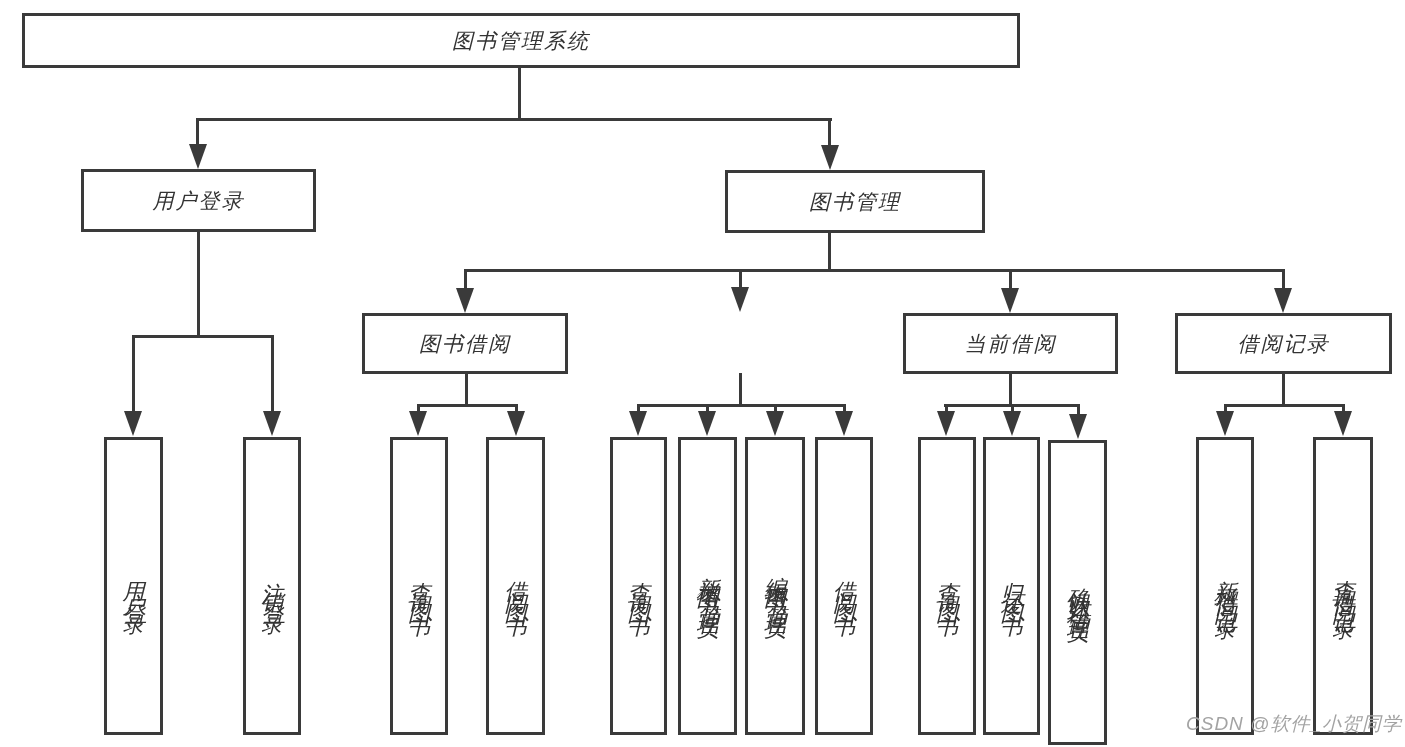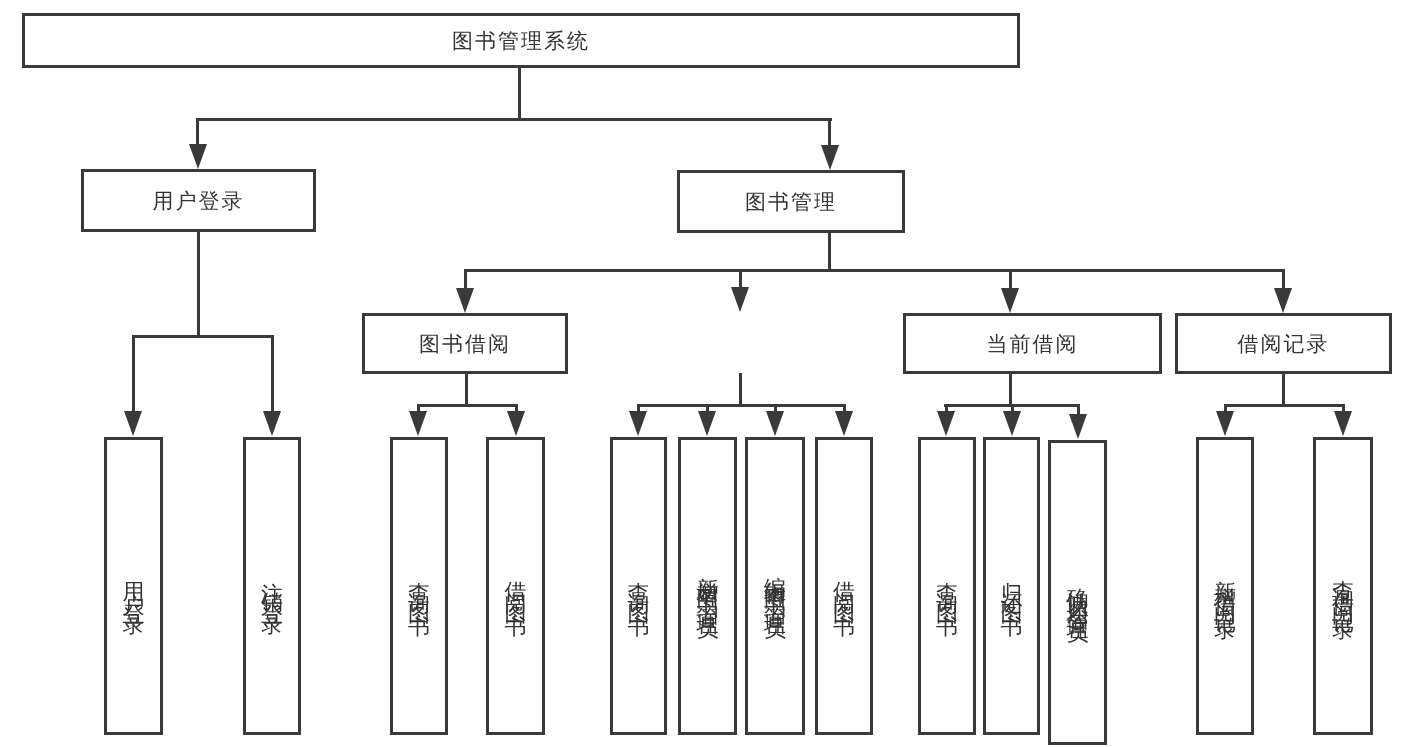--- a/index.html
+++ b/index.html
@@ -4,20 +4,21 @@
 <style>
   * { margin: 0; padding: 0; box-sizing: border-box; }
   html, body { background: #ffffff; }
   .canvas {
     position: relative;
     width: 1405px;
     height: 747px;
     background: #ffffff;
     font-family: "Liberation Sans", sans-serif;
     overflow: hidden;
+    font-style: italic;
   }
   .node {
     position: absolute;
     background: #ffffff;
     border: 3px solid #3a3a3a;
     color: #333333;
     display: flex;
     align-items: center;
     justify-content: center;
     font-size: 21px;
@@ -61,42 +62,42 @@
   <div class="node" style="left:22px; top:13px; width:998px; height:55px;">图书管理系统</div>
 
   <div class="vline" style="left:518px; top:66px; height:54px;"></div>
   <div class="hline" style="left:196px; top:118px; width:636px;"></div>
   <div class="vline" style="left:196px; top:118px; height:28px;"></div>
   <div class="arrow" style="left:189px; top:144px;"></div>
   <div class="vline" style="left:828px; top:118px; height:29px;"></div>
   <div class="arrow" style="left:821px; top:145px;"></div>
 
   <div class="node" style="left:81px; top:169px; width:235px; height:63px;">用户登录</div>
-  <div class="node" style="left:677px; top:170px; width:228px; height:63px;">图书管理</div>
+  <div class="node" style="left:725px; top:170px; width:260px; height:63px;">图书管理</div>
 
   <div class="vline" style="left:197px; top:232px; height:106px;"></div>
   <div class="hline" style="left:132px; top:335px; width:142px;"></div>
   <div class="vline" style="left:132px; top:335px; height:78px;"></div>
   <div class="arrow" style="left:124px; top:411px;"></div>
   <div class="vline" style="left:271px; top:335px; height:78px;"></div>
   <div class="arrow" style="left:263px; top:411px;"></div>
 
   <div class="vline" style="left:828px; top:233px; height:39px;"></div>
   <div class="hline" style="left:465px; top:269px; width:819px;"></div>
   <div class="vline" style="left:464px; top:269px; height:20px;"></div>
   <div class="arrow" style="left:456px; top:288px;"></div>
   <div class="vline" style="left:739px; top:269px; height:20px;"></div>
   <div class="arrow" style="left:731px; top:287px;"></div>
   <div class="vline" style="left:1009px; top:269px; height:20px;"></div>
   <div class="arrow" style="left:1001px; top:288px;"></div>
   <div class="vline" style="left:1282px; top:269px; height:20px;"></div>
   <div class="arrow" style="left:1274px; top:288px;"></div>
 
   <div class="node" style="left:362px; top:313px; width:206px; height:61px;">图书借阅</div>
-  <div class="node" style="left:903px; top:313px; width:259px; height:61px;">当前借阅</div>
+  <div class="node" style="left:903px; top:313px; width:215px; height:61px;">当前借阅</div>
   <div class="node" style="left:1175px; top:313px; width:217px; height:61px;">借阅记录</div>
 
   <div class="vline" style="left:465px; top:374px; height:33px;"></div>
   <div class="hline" style="left:417px; top:404px; width:101px;"></div>
   <div class="vline" style="left:417px; top:404px; height:10px;"></div>
   <div class="arrow" style="left:409px; top:411px;"></div>
   <div class="vline" style="left:515px; top:404px; height:10px;"></div>
   <div class="arrow" style="left:507px; top:411px;"></div>
 
   <div class="vline" style="left:739px; top:373px; height:34px;"></div>
@@ -137,14 +138,15 @@
   <div class="node vnode" style="left:745px; top:437px; width:60px; height:298px; letter-spacing:6px;">编辑图书（管理员）</div>
   <div class="node vnode" style="left:815px; top:437px; width:58px; height:298px;">借阅图书</div>
 
   <div class="node vnode" style="left:918px; top:437px; width:58px; height:298px;">查询图书</div>
   <div class="node vnode" style="left:983px; top:437px; width:57px; height:298px;">归还图书</div>
   <div class="node vnode" style="left:1048px; top:440px; width:59px; height:305px; letter-spacing:5px;">确认归还（管理员）</div>
 
   <div class="node vnode" style="left:1196px; top:437px; width:58px; height:298px; letter-spacing:8px;">新增借阅记录</div>
   <div class="node vnode" style="left:1313px; top:437px; width:60px; height:298px; letter-spacing:8px;">查询借阅记录</div>
 
+  <div class="watermark">CSDN @软件_小贺同学</div>
 
 </div>
 
 </body></html>

